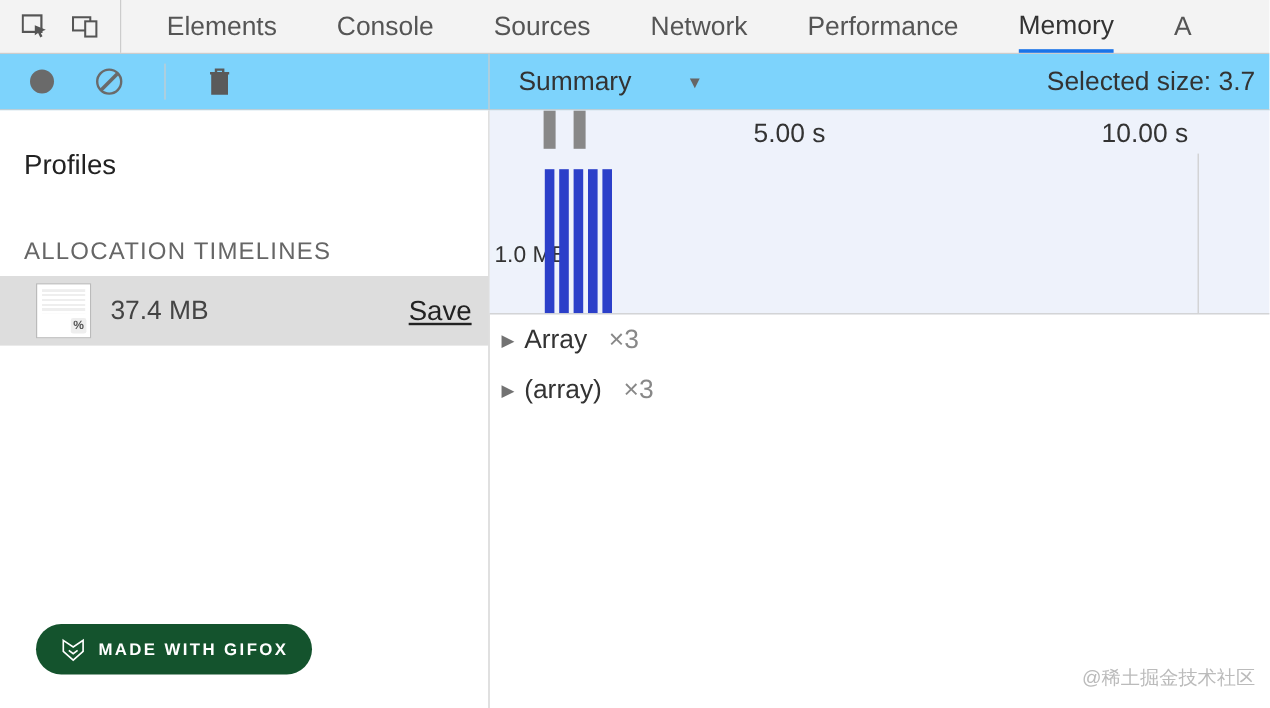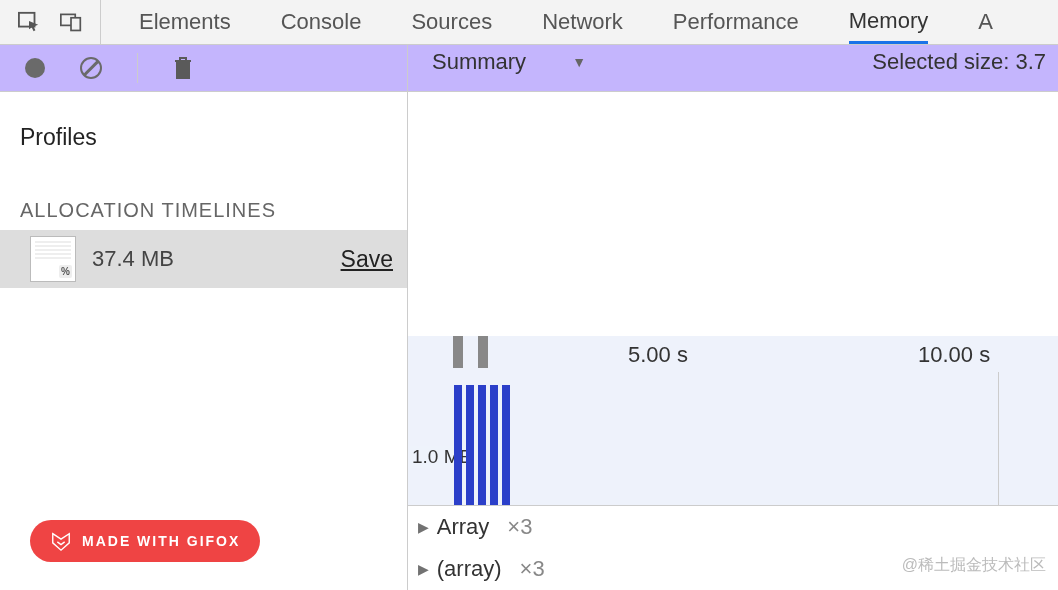--- a/index.html
+++ b/index.html
@@ -7,21 +7,21 @@
     
     
     .tab-bar { display: flex; align-items: center; height: 45px; border-bottom: 1px solid #ccc; background: #f3f3f3; }
     .tab-icons { display: flex; align-items: center; padding: 0 18px; gap: 20px; height: 100%; border-right: 1px solid #ccc; }
     .tab-icon { width: 22px; height: 22px; display: flex; align-items: center; justify-content: center; }
     .tab-list { display: flex; align-items: center; height: 100%; padding-left: 38px; gap: 50px; }
     .tab { color: #555; cursor: pointer; font-size: 22px; height: 100%; display: flex; align-items: center; }
     .tab.active { color: #333; border-bottom: 3px solid #1a73e8; }
     
     
-    .toolbar { display: flex; align-items: flex-start; height: 47px; border-bottom: 1px solid #ccc; background: #c4b5fd; }
+    .toolbar { display: flex; align-items: center; height: 47px; border-bottom: 1px solid #ccc; background: #7dd3fc; }
     .toolbar-left { display: flex; align-items: center; padding: 0 25px; gap: 35px; width: 408px; height: 100%; border-right: 1px solid #ccc; }
     .toolbar-left .divider { width: 1px; height: 30px; background: #ccc; }
     .toolbar-circle { width: 20px; height: 20px; border-radius: 50%; background: #6a6a6a; }
     .ban-icon { width: 22px; height: 22px; border: 2.5px solid #6a6a6a; border-radius: 50%; position: relative; }
     .ban-icon::after { content: ""; position: absolute; width: 2.5px; height: 20px; background: #6a6a6a; left: 50%; top: 50%; transform: translate(-50%, -50%) rotate(45deg); }
     .trash-icon svg { display: block; }
     .toolbar-right { flex: 1; display: flex; align-items: center; padding: 0 12px; gap: 10px; }
     .summary-select { display: flex; align-items: center; justify-content: space-between; padding: 0 12px; width: 178px; height: 34px; cursor: pointer; font-size: 22px; }
     .summary-select .arrow { font-size: 14px; color: #666; }
     .class-filter { width: 240px; height: 34px; padding: 0 10px; border: 1px solid #aaa; background: #fff; font-size: 21px; color: #888; display: flex; align-items: center; }
@@ -33,24 +33,24 @@
     .profiles-label { font-size: 23px; padding: 32px 20px 18px 20px; color: #222; }
     .section-label { font-size: 20px; padding: 30px 20px 8px 20px; color: #666; letter-spacing: 1px; }
     .snapshot-row { display: flex; align-items: center; padding: 6px 14px 6px 30px; background: #ddd; gap: 16px; }
     .snapshot-icon { width: 46px; height: 46px; background: #fff; border: 1px solid #bbb; display: flex; align-items: flex-end; justify-content: flex-end; padding: 3px; position: relative; }
     .snapshot-icon::before { content: ""; position: absolute; top: 4px; left: 4px; right: 4px; bottom: 20px; background: repeating-linear-gradient(#eee, #eee 2px, #fff 2px, #fff 4px); }
     .snapshot-icon span { font-size: 10px; background: #eee; padding: 1px 2px; border-radius: 2px; color: #555; font-weight: bold; }
     .snapshot-info { display: flex; flex-direction: column; }
     .snapshot-name { font-size: 22px; color: #222; }
     .snapshot-size { font-size: 22px; color: #444; }
     .save-link { margin-left: auto; text-decoration: underline; font-size: 23px; color: #222; cursor: pointer; }
-    .gifox-badge { position: absolute; left: 30px; bottom: 28px; background: #ef4444; color: #fff; border-radius: 999px; padding: 10px 20px; display: flex; align-items: center; gap: 10px; font-size: 14px; letter-spacing: 2px; font-weight: bold; }
+    .gifox-badge { position: absolute; left: 30px; bottom: 28px; background: #14532d; color: #fff; border-radius: 999px; padding: 10px 20px; display: flex; align-items: center; gap: 10px; font-size: 14px; letter-spacing: 2px; font-weight: bold; }
     
     
-    .content { flex: 1; display: flex; flex-direction: column; position: relative; justify-content: flex-end; }
+    .content { flex: 1; display: flex; flex-direction: column; position: relative; }
     .timeline { height: 170px; border-bottom: 1px solid #ccc; position: relative; background: #eef2fb; overflow: hidden; }
     .time-labels { position: absolute; top: 0; left: 0; right: 0; height: 36px; }
     .time-label { position: absolute; top: 6px; font-size: 22px; color: #333; }
     .time-label.t5 { left: 220px; }
     .time-label.t10 { left: 510px; }
     .tick-top { position: absolute; top: 0; width: 10px; height: 32px; background: #888; }
     .size-label { position: absolute; left: 2px; top: 110px; font-size: 19px; color: #333; background: rgba(238,242,251,0.8); padding: 0 2px; }
     .bars-dense { position: absolute; left: 46px; bottom: 0; display: flex; gap: 4px; align-items: flex-end; }
     .bar { width: 8px; background: #2b3fc9; }
     .timeline-right-border { position: absolute; right: 59px; top: 36px; bottom: 0; width: 1px; background: #ccc; }

